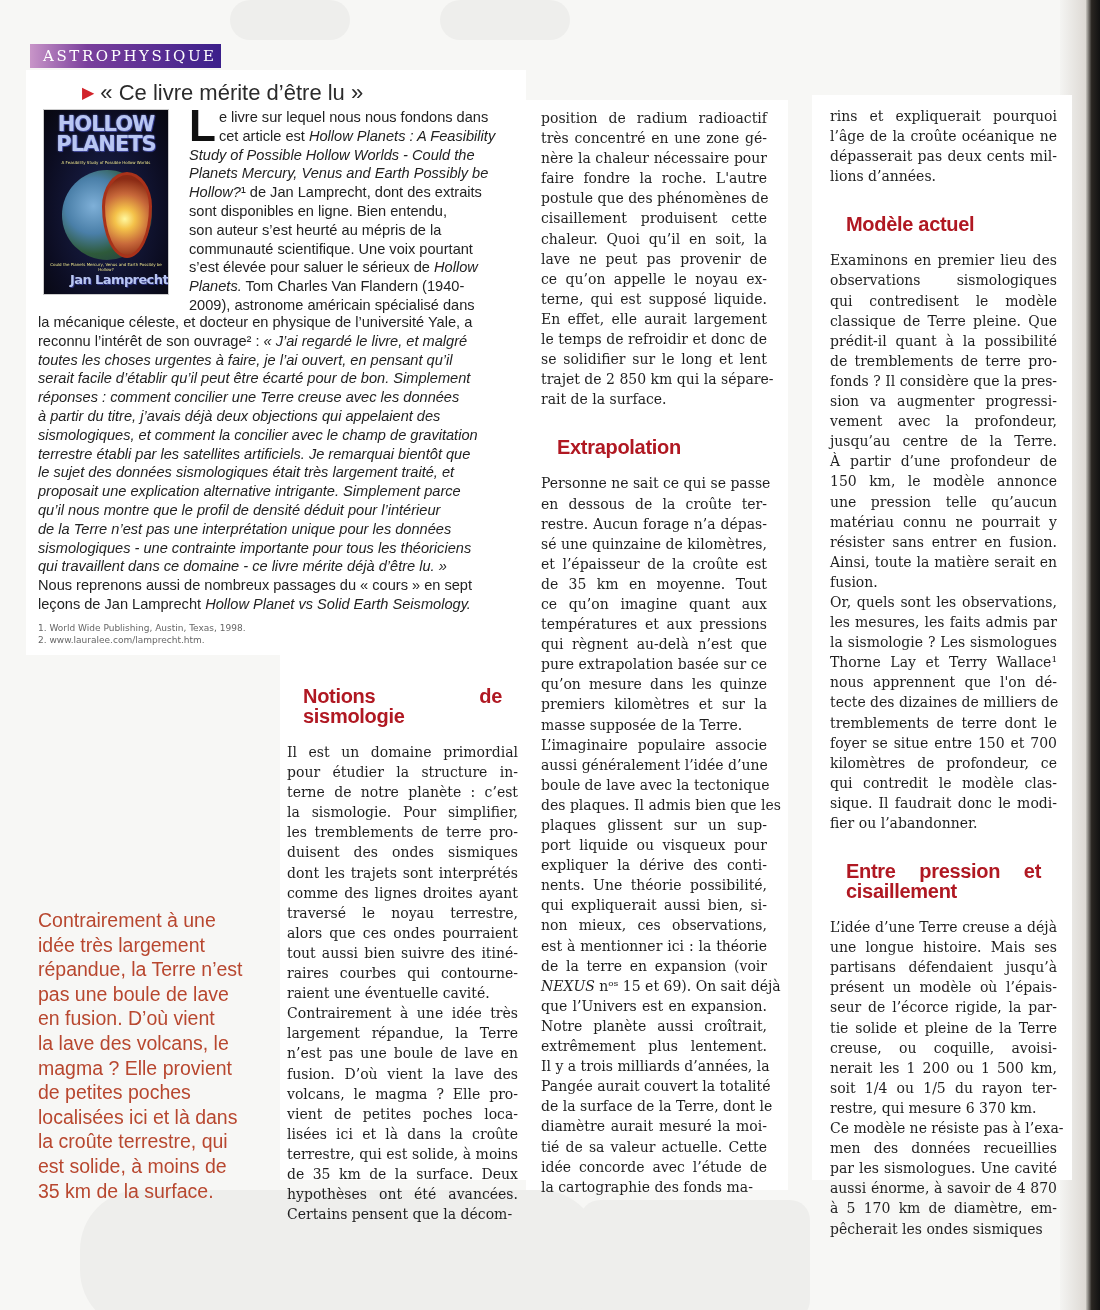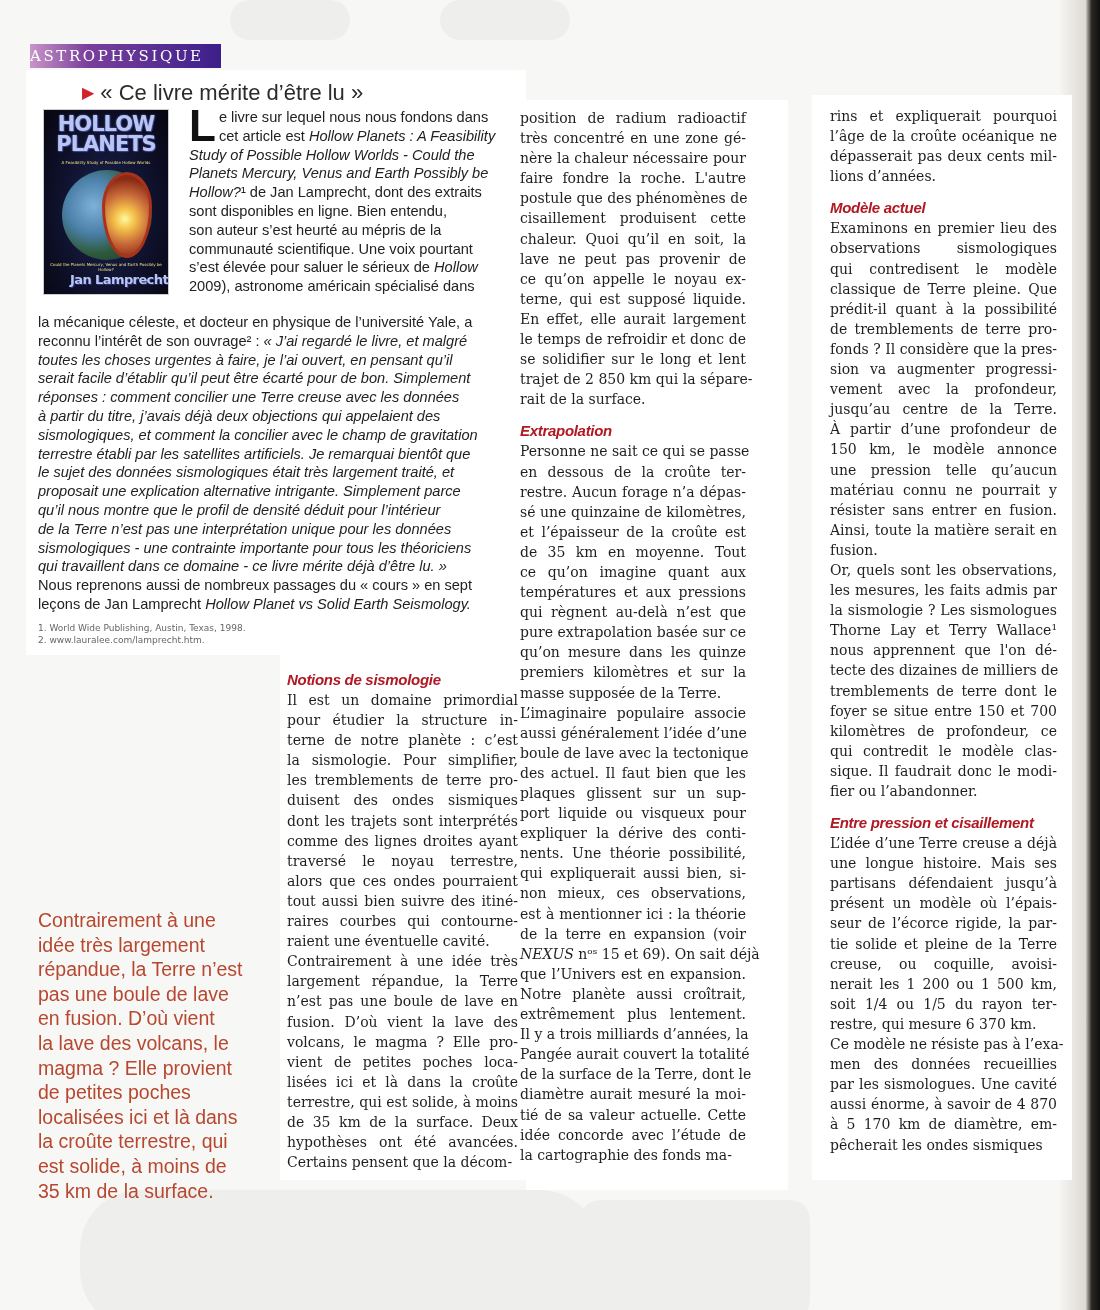--- a/index.html
+++ b/index.html
@@ -15,21 +15,21 @@
       background: linear-gradient(to right, #c9c6c0, #2a2622 40%, #111 100%);
     }
     .page-edge-light { position: absolute; right: 14px; top: 0; width: 26px; height: 1310px;
       background: linear-gradient(to right, #f4f4f2, #ddd9d4); }
     .panel { position: absolute; background: #ffffff; }
 
     .section-tag {
       position: absolute; left: 30px; top: 44px; width: 191px; height: 24px;
       background: linear-gradient(to right, #c895c8 0%, #7a3f9c 30%, #3b1f8a 100%);
       color: #fff; font-family: "DejaVu Serif", serif; font-size: 15px; letter-spacing: 2.6px;
-      line-height: 24px; box-sizing: border-box;
+      line-height: 24px; padding-left: 13px; box-sizing: border-box;
     }
     .box-title {
       position: absolute; left: 53px; top: 80px;
       font-family: Liberation Sans, sans-serif; font-size: 22px; color: #2b2b2b; padding-left: 29px;
     }
     .box-title .tri { color: #d2232a; font-size: 16px; margin-right: 6px; vertical-align: 2px; }
 
     .cover {
       position: absolute; left: 44px; top: 110px; width: 124px; height: 184px;
       background: radial-gradient(ellipse at 50% 55%, #1b2250 0%, #0c0d22 70%, #07070f 100%);
@@ -74,22 +74,22 @@
       font-size: 9px; line-height: 12px; color: #666;
     }
 
     .col {
       position: absolute; font-family: "DejaVu Serif", serif; font-size: 14px; line-height: 20.1px;
       color: #1f1f1f; text-align: justify;
     }
     .col .line { display: block; text-align: justify; text-align-last: justify; white-space: nowrap; height: 20.1px; }
     .col .line.last { text-align-last: left; }
     .col h3 {
-      margin: 0; font-family: "Liberation Sans", sans-serif; font-weight: bold; font-size: 15px;
-      color: #b01822; line-height: 20px; letter-spacing: -0.3px; font-style: italic;
+      margin: 16px; font-family: "Liberation Sans", sans-serif; font-weight: bold; font-size: 20px;
+      color: #b01822; line-height: 20px; letter-spacing: -0.3px;
     }
     .gap { height: 12px; }
 
     .pullquote {
       position: absolute; left: 38px; top: 908px; width: 220px;
       font-family: "Liberation Sans", sans-serif; font-size: 19.5px; line-height: 24.6px;
       color: #b8472f; font-weight: normal;
     }
     .pullquote .line { display: block; white-space: nowrap; }
   </style>
@@ -130,20 +130,21 @@
   <div id="intro-top-lines">
       <span class="line">e livre sur lequel nous nous fondons dans</span>
       <span class="line">cet article est <i>Hollow Planets : A Feasibility</i></span>
       <span class="line"><i>Study of Possible Hollow Worlds - Could the</i></span>
       <span class="line"><i>Planets Mercury, Venus and Earth Possibly be</i></span>
       <span class="line"><i>Hollow?</i>¹ de Jan Lamprecht, dont des extraits</span>
       <span class="line">sont disponibles en ligne. Bien entendu,</span>
       <span class="line">son auteur s’est heurté au mépris de la</span>
       <span class="line">communauté scientifique. Une voix pourtant</span>
       <span class="line">s’est élevée pour saluer le sérieux de <i>Hollow</i></span>
+      <span class="line"><i>Planets.</i> Tom Charles Van Flandern (1940-</span>
       <span class="line">2009), astronome américain spécialisé dans</span>
     </div>
 </div>
 <div class="intro intro-full" id="intro-full-lines">
     <span class="line">la mécanique céleste, et docteur en physique de l’université Yale, a</span>
     <span class="line">reconnu l’intérêt de son ouvrage² : <i>« J’ai regardé le livre, et malgré</i></span>
     <span class="line"><i>toutes les choses urgentes à faire, je l’ai ouvert, en pensant qu’il</i></span>
     <span class="line"><i>serait facile d’établir qu’il peut être écarté pour de bon. Simplement</i></span>
     <span class="line"><i>réponses : comment concilier une Terre creuse avec les données</i></span>
     <span class="line"><i>à partir du titre, j’avais déjà deux objections qui appelaient des</i></span>
@@ -204,21 +205,21 @@
       <span class="line">volcans, le magma ? Elle pro-</span>
       <span class="line">vient de petites poches loca-</span>
       <span class="line">lisées ici et là dans la croûte</span>
       <span class="line">terrestre, qui est solide, à moins</span>
       <span class="line">de 35 km de la surface. Deux</span>
       <span class="line">hypothèses ont été avancées.</span>
       <span class="line last">Certains pensent que la décom-</span>
     </div>
 </div>
 
-<div class="col" style="left:520px;top:108px;width:226px;">
+<div class="col" style="left:541px;top:108px;width:226px;">
   <div>
       <span class="line">position de radium radioactif</span>
       <span class="line">très concentré en une zone gé-</span>
       <span class="line">nère la chaleur nécessaire pour</span>
       <span class="line">faire fondre la roche. L'autre</span>
       <span class="line">postule que des phénomènes de</span>
       <span class="line">cisaillement produisent cette</span>
       <span class="line">chaleur. Quoi qu’il en soit, la</span>
       <span class="line">lave ne peut pas provenir de</span>
       <span class="line">ce qu’on appelle le noyau ex-</span>
@@ -243,21 +244,21 @@
       <span class="line">qui règnent au-delà n’est que</span>
       <span class="line">pure extrapolation basée sur ce</span>
       <span class="line">qu’on mesure dans les quinze</span>
       <span class="line">premiers kilomètres et sur la</span>
       <span class="line last">masse supposée de la Terre.</span>
     </div>
   <div>
       <span class="line">L’imaginaire populaire associe</span>
       <span class="line">aussi généralement l’idée d’une</span>
       <span class="line">boule de lave avec la tectonique</span>
-      <span class="line">des actuel. Il faut bien que les</span>
+      <span class="line">des plaques. Il admis bien que les</span>
       <span class="line">plaques glissent sur un sup-</span>
       <span class="line">port liquide ou visqueux pour</span>
       <span class="line">expliquer la dérive des conti-</span>
       <span class="line">nents. Une théorie possibilité,</span>
       <span class="line">qui expliquerait aussi bien, si-</span>
       <span class="line">non mieux, ces observations,</span>
       <span class="line">est à mentionner ici : la théorie</span>
       <span class="line">de la terre en expansion (voir</span>
       <span class="line"><i>NEXUS</i> nᵒˢ 15 et 69). On sait déjà</span>
       <span class="line">que l’Univers est en expansion.</span>

